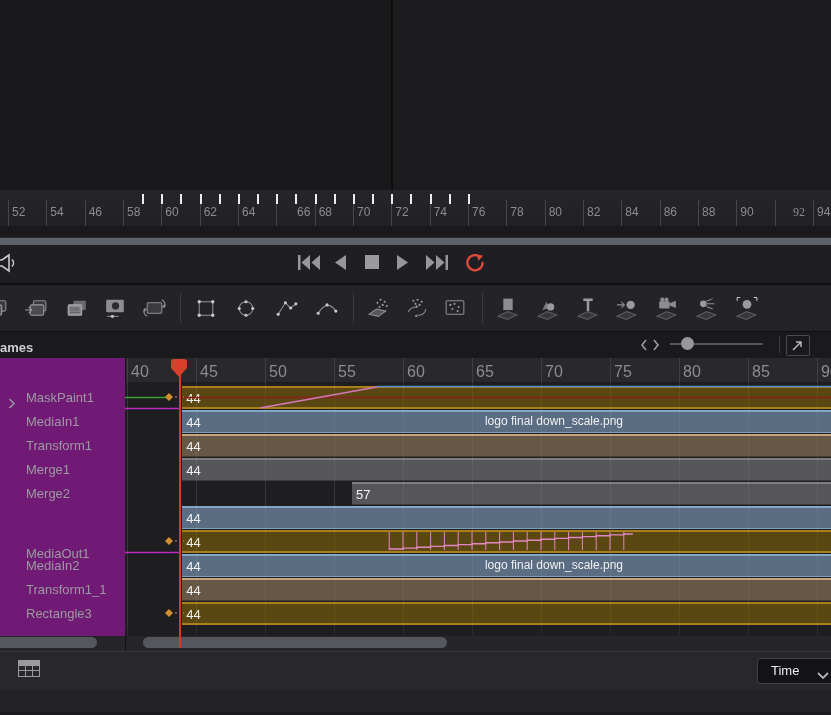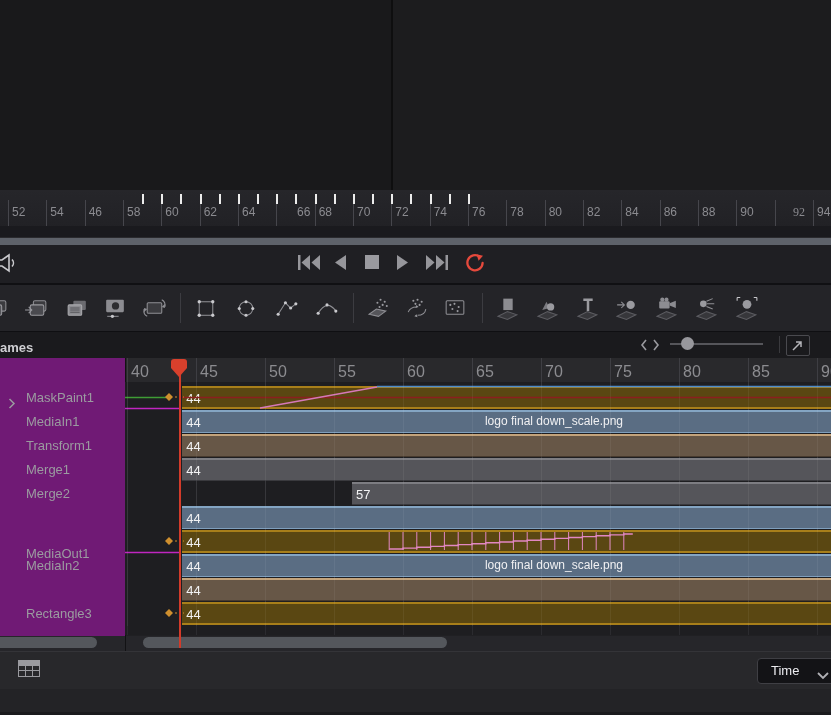--- a/index.html
+++ b/index.html
@@ -346,20 +346,23 @@
       </div>
       <div class="name-row" style="top: 124px;">
         <div class="nm">Merge2</div>
       </div>
       <div class="name-row" style="top: 148px; margin-top: 36px;">
         <div class="nm">MediaOut1</div>
       </div>
       <div class="name-row" style="top: 196px;">
         <div class="nm">MediaIn2</div>
       </div>
+      <div class="name-row" style="top: 220px;">
+        <div class="nm">Transform1_1</div>
+      </div>
       <div class="name-row" style="top: 244px;">
         <div class="nm">Rectangle3</div>
       </div>
     </div>
   <div class="abs" id="panel-divider"></div>
   <div class="abs" id="kf-ruler">
       <div class="kr-tick" style="left: 1px;"></div>
       <div class="kr-label" style="left: 5px;">40</div>
       <div class="kr-tick" style="left: 70px;"></div>
       <div class="kr-label" style="left: 74px;">45</div>

